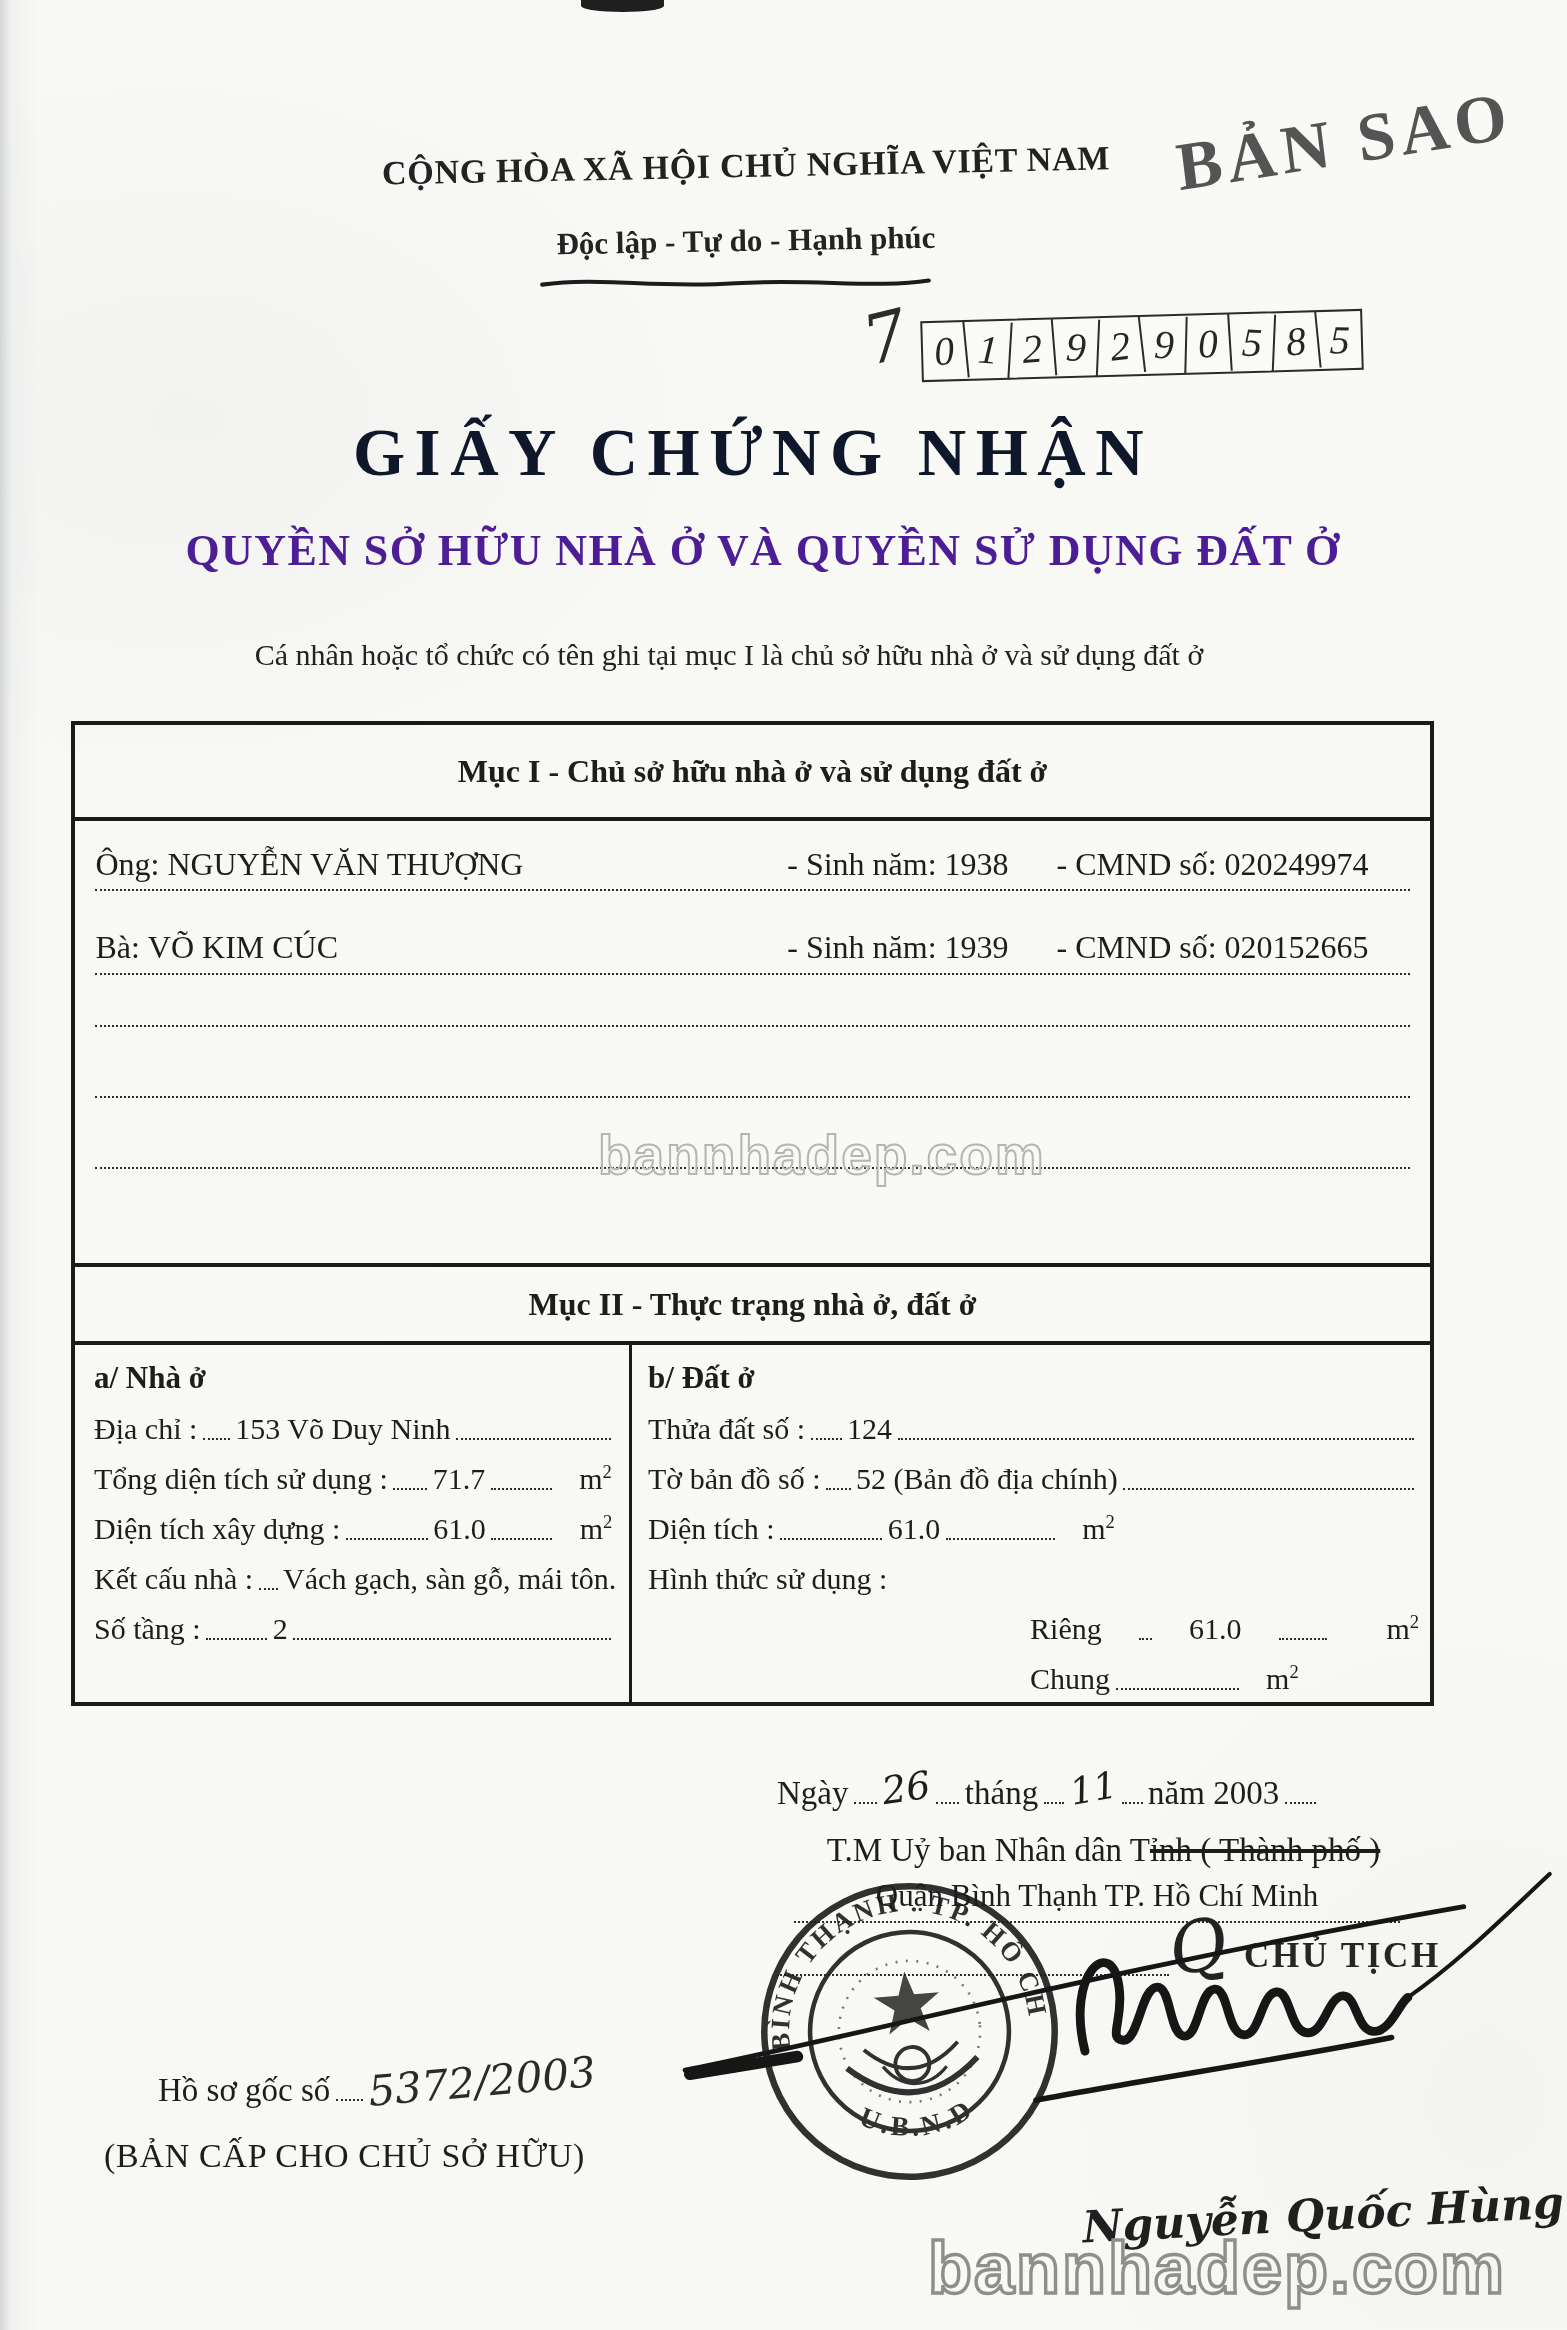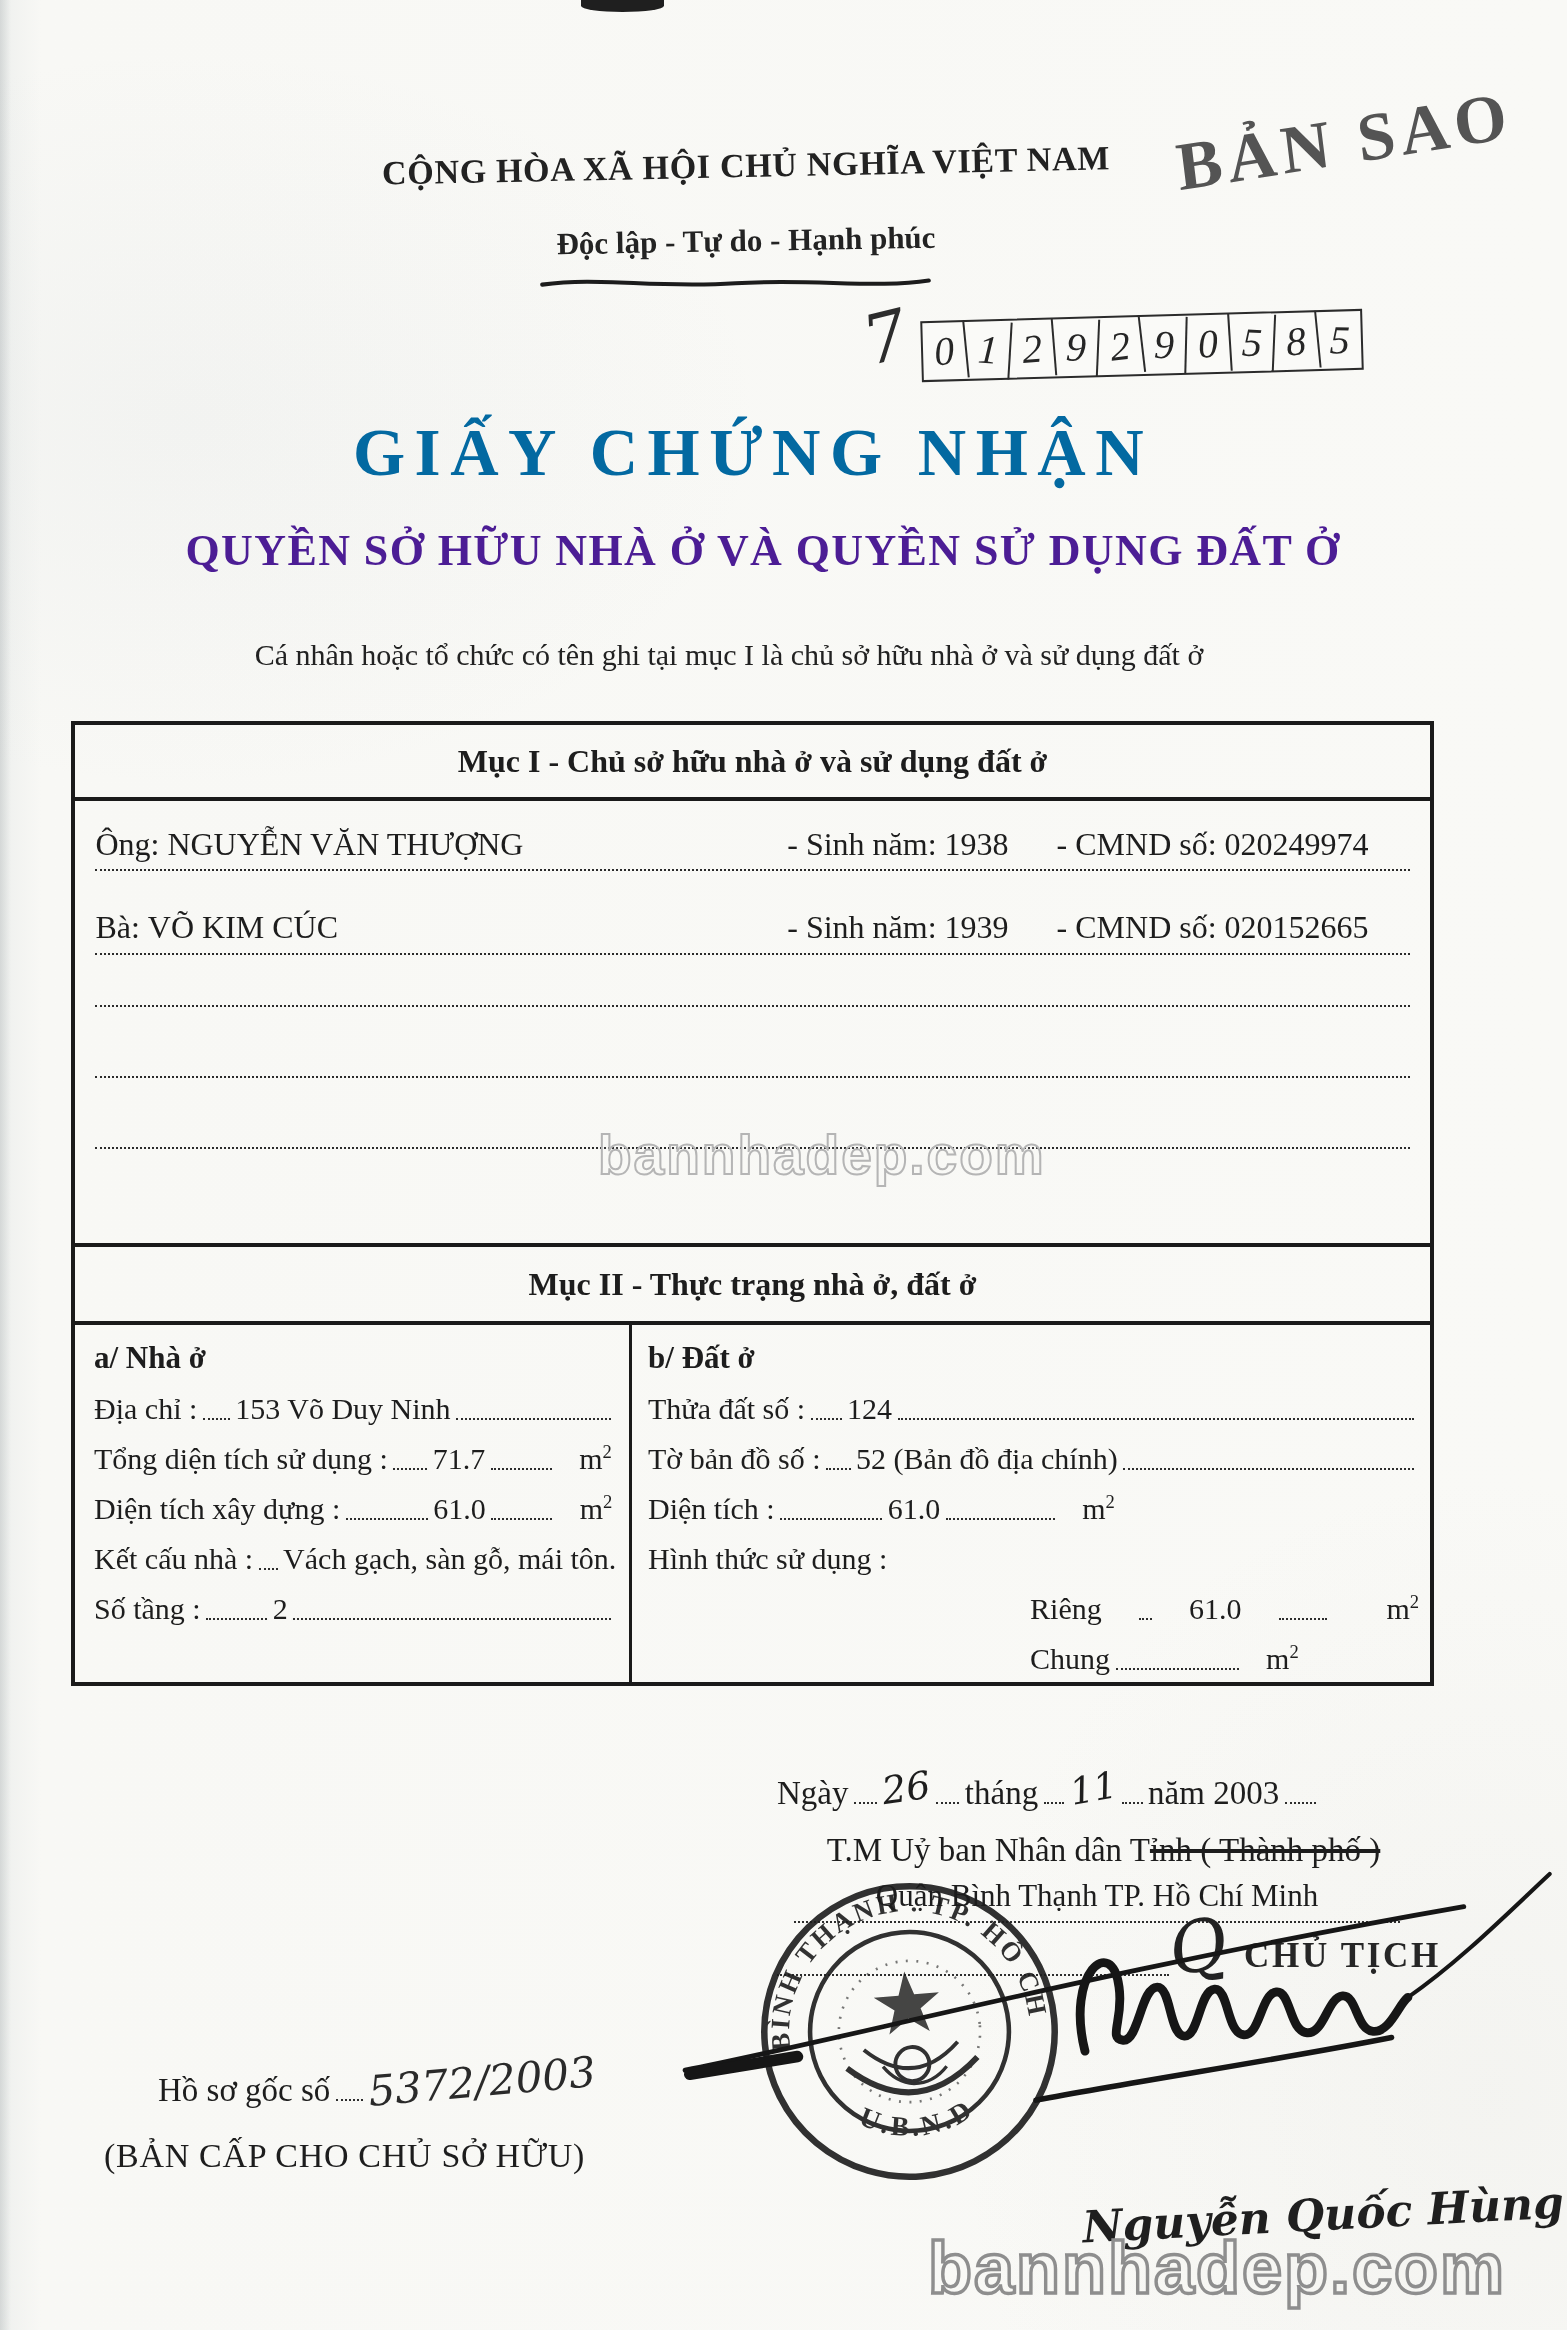--- a/index.html
+++ b/index.html
@@ -20,21 +20,21 @@
   .hand{font-style:italic;font-family:"DejaVu Serif","Liberation Serif",serif;}
   .fline{height:50px;display:flex;align-items:flex-end;padding-bottom:5.5px;box-sizing:border-box;font-size:30px;white-space:nowrap;}
   .dseg{border-bottom:2.7px dotted #2d2d2d;margin:0 5.5px 6.1px 5.5px;}
   .dfill{flex:1;border-bottom:2.7px dotted #2d2d2d;margin:0 5.5px 6.1px 5.5px;min-width:13.6px;}
   .unit{margin-left:22px;}
   sup{font-size:0.62em;}
   .orow{position:absolute;left:20.4px;right:20.4px;display:flex;align-items:baseline;border-bottom:2.7px dotted #2b2b2b;padding-bottom:6.8px;font-size:32px;white-space:nowrap;}
   .emptyline{position:absolute;left:20.4px;right:20.4px;border-bottom:2.7px dotted #2b2b2b;}
   .wm{font-family:"Liberation Sans","DejaVu Sans",sans-serif;font-weight:bold;color:rgba(255,255,255,0.06);letter-spacing:2px;white-space:nowrap;}
   .tbl{position:absolute;left:71px;top:721px;width:1363px;border:4.1px solid #1a1a1a;box-sizing:border-box;}
-  .thead{height:72px;display:flex;align-items:center;justify-content:center;font-size:32px;font-weight:bold;}
+  .thead{height:92px;display:flex;align-items:center;justify-content:center;font-size:32px;font-weight:bold;}
   .tbody1{position:relative;height:442px;border-top:4.1px solid #1a1a1a;}
   .h2row{height:74px;display:flex;align-items:center;justify-content:center;font-size:32px;font-weight:bold;border-top:4.1px solid #1a1a1a;border-bottom:4.1px solid #1a1a1a;}
   .cols{display:flex;height:357px;}
   .colL{width:681px;border-right:3.4px solid #1a1a1a;box-sizing:border-box;padding:6.8px 12.3px 0 19px;}
   .colR{flex:1;padding:6.8px 15px 0 16.4px;}
   .tnote{height:68px;border-top:4.1px solid #1a1a1a;display:flex;align-items:center;justify-content:center;font-size:31px;font-weight:bold;white-space:nowrap;}
   .cell{width:42px;height:57px;border-right:2.7px solid #2b2b2b;display:flex;align-items:center;justify-content:center;font-size:40px;font-style:italic;color:#262626;}
   .cell:last-child{border-right:none;}
 </style>
 </head>
@@ -59,21 +59,21 @@
   <span class="cell" style="transform:rotate(-3deg);">2</span>
   <span class="cell" style="transform:rotate(4deg);">9</span>
   <span class="cell" style="transform:rotate(-5deg);">2</span>
   <span class="cell" style="transform:rotate(3deg);">9</span>
   <span class="cell" style="transform:rotate(-2deg);">0</span>
   <span class="cell" style="transform:rotate(4deg);">5</span>
   <span class="cell" style="transform:rotate(-4deg);">8</span>
   <span class="cell" style="transform:rotate(3deg);">5</span>
 </div>
 
-<div class="abs b" style="left:0;width:1506px;text-align:center;top:414px;font-size:67px;letter-spacing:9.5px;color:#0369a1;">GIẤY CHỨNG NHẬN</div>
+<div class="abs b" style="left:0;width:1506px;text-align:center;top:414px;font-size:67px;letter-spacing:9.5px;color:#0f172a;">GIẤY CHỨNG NHẬN</div>
 <div class="abs b" style="left:0;width:1526px;text-align:center;top:525px;font-size:44px;letter-spacing:1.4px;color:#4c1d95;font-family:Liberation Serif, serif;">QUYỀN SỞ HỮU NHÀ Ở VÀ QUYỀN SỬ DỤNG ĐẤT Ở</div>
 <div class="abs" style="left:0;width:1458px;text-align:center;top:638px;font-size:30px;color:#222;">Cá nhân hoặc tổ chức có tên ghi tại mục I là chủ sở hữu nhà ở và sử dụng đất ở</div>
 
 <div class="tbl">
   <div class="thead">Mục I - Chủ sở hữu nhà ở và sử dụng đất ở</div>
 
   <div class="tbody1">
     <div class="orow" style="top:24.5px;">
       <span>Ông:</span>&nbsp;
       <span>NGUYỄN VĂN THƯỢNG</span>

